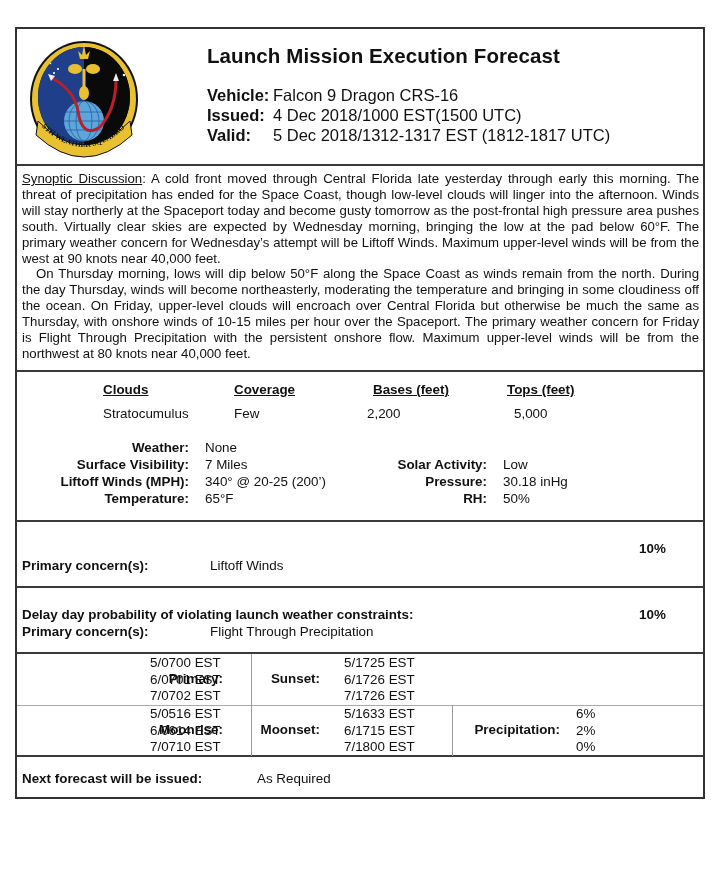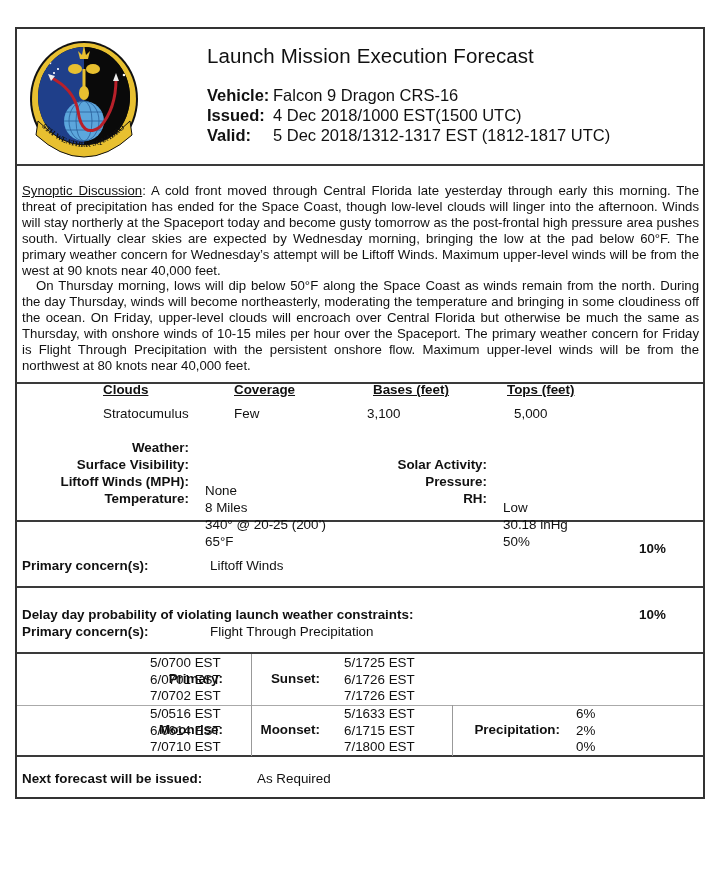--- a/index.html
+++ b/index.html
@@ -4,37 +4,37 @@
 <style>
   html, body { margin: 0; padding: 0; background: #ffffff; }
   body { width: 720px; height: 874px; position: relative; font-family: "Liberation Sans", sans-serif; color: #111; }
   .sheet { position: absolute; left: 15px; top: 27px; width: 690px; height: 772px; border: 2px solid #333; box-sizing: border-box; }
   .sec { position: absolute; left: 0; right: 0; border-bottom: 2px solid #3a3a3a; box-sizing: border-box; }
   .sec.last { border-bottom: none; }
 
   
   #hdr { top: 0; height: 137px; }
   .logo { position: absolute; left: 11px; top: 10px; width: 112px; height: 122px; }
-  .title { position: absolute; left: 190px; top: 15px; font-size: 20.5px; font-weight: normal; letter-spacing: 0.1px; }
+  .title { position: absolute; left: 190px; top: 15px; font-size: 20.5px; font-weight: bold; letter-spacing: 0.1px; }
   .meta { position: absolute; left: 190px; top: 56px; font-size: 16.5px; line-height: 20px; }
   .meta .row { white-space: nowrap; }
   .meta .k { display: inline-block; width: 66px; font-weight: bold; }
 
   
-  #syn { top: 137px; height: 206px; padding: 5px 4px 0 5px; font-size: 13.2px; line-height: 15.9px; text-align: justify; margin-top: 12px; }
+  #syn { top: 137px; height: 206px; padding: 5px 4px 0 5px; font-size: 13.2px; line-height: 15.9px; text-align: justify; }
   #syn p { margin: 0; }
   #syn p.indent { text-indent: 14px; }
   #syn .u { text-decoration: underline; }
 
   
   #wx { top: 343px; height: 150px; font-size: 13.4px; }
   .ch { position: absolute; top: 10px; font-weight: bold; text-decoration: underline; }
   .cv { position: absolute; top: 34px; }
   .lbl { position: absolute; font-weight: bold; text-align: right; white-space: nowrap; }
-  .val { position: absolute; white-space: nowrap; margin-top: 43px; }
+  .val { position: absolute; white-space: nowrap; }
 
   
   #p1 { top: 493px; height: 66px; font-size: 13.4px; }
   #p2 { top: 559px; height: 66px; font-size: 13.4px; }
   .prob-line { position: absolute; left: 5px; top: 19px; font-weight: bold; }
   .prob-pct { position: absolute; left: 622px; top: 19px; font-weight: bold; }
   .conc-lbl { position: absolute; left: 5px; top: 36px; font-weight: bold; }
   .conc-val { position: absolute; left: 193px; top: 36px; }
 
   
@@ -116,27 +116,27 @@
   </div>
 
   <div class="sec" id="wx">
     <div class="ch" style="left:86px">Clouds</div>
     <div class="ch" style="left:217px">Coverage</div>
     <div class="ch" style="left:356px">Bases (feet)</div>
     <div class="ch" style="left:490px">Tops (feet)</div>
 
     <div class="cv" style="left:86px">Stratocumulus</div>
     <div class="cv" style="left:217px">Few</div>
-    <div class="cv" style="left:350px">3,100</div>
+    <div class="cv" style="left:350px">2,200</div>
     <div class="cv" style="left:497px">5,000</div>
 
     <div class="lbl" style="right:514px; top:68px">Weather:</div>
     <div class="val" style="left:188px; top:68px">None</div>
     <div class="lbl" style="right:514px; top:85px">Surface Visibility:</div>
-    <div class="val" style="left:188px; top:85px">8 Miles</div>
+    <div class="val" style="left:188px; top:85px">7 Miles</div>
     <div class="lbl" style="right:514px; top:102px">Liftoff Winds (MPH):</div>
     <div class="val" style="left:188px; top:102px">340° @ 20-25 (200’)</div>
     <div class="lbl" style="right:514px; top:119px">Temperature:</div>
     <div class="val" style="left:188px; top:119px">65°F</div>
 
     <div class="lbl" style="right:216px; top:85px">Solar Activity:</div>
     <div class="val" style="left:486px; top:85px">Low</div>
     <div class="lbl" style="right:216px; top:102px">Pressure:</div>
     <div class="val" style="left:486px; top:102px">30.18 inHg</div>
     <div class="lbl" style="right:216px; top:119px">RH:</div>

